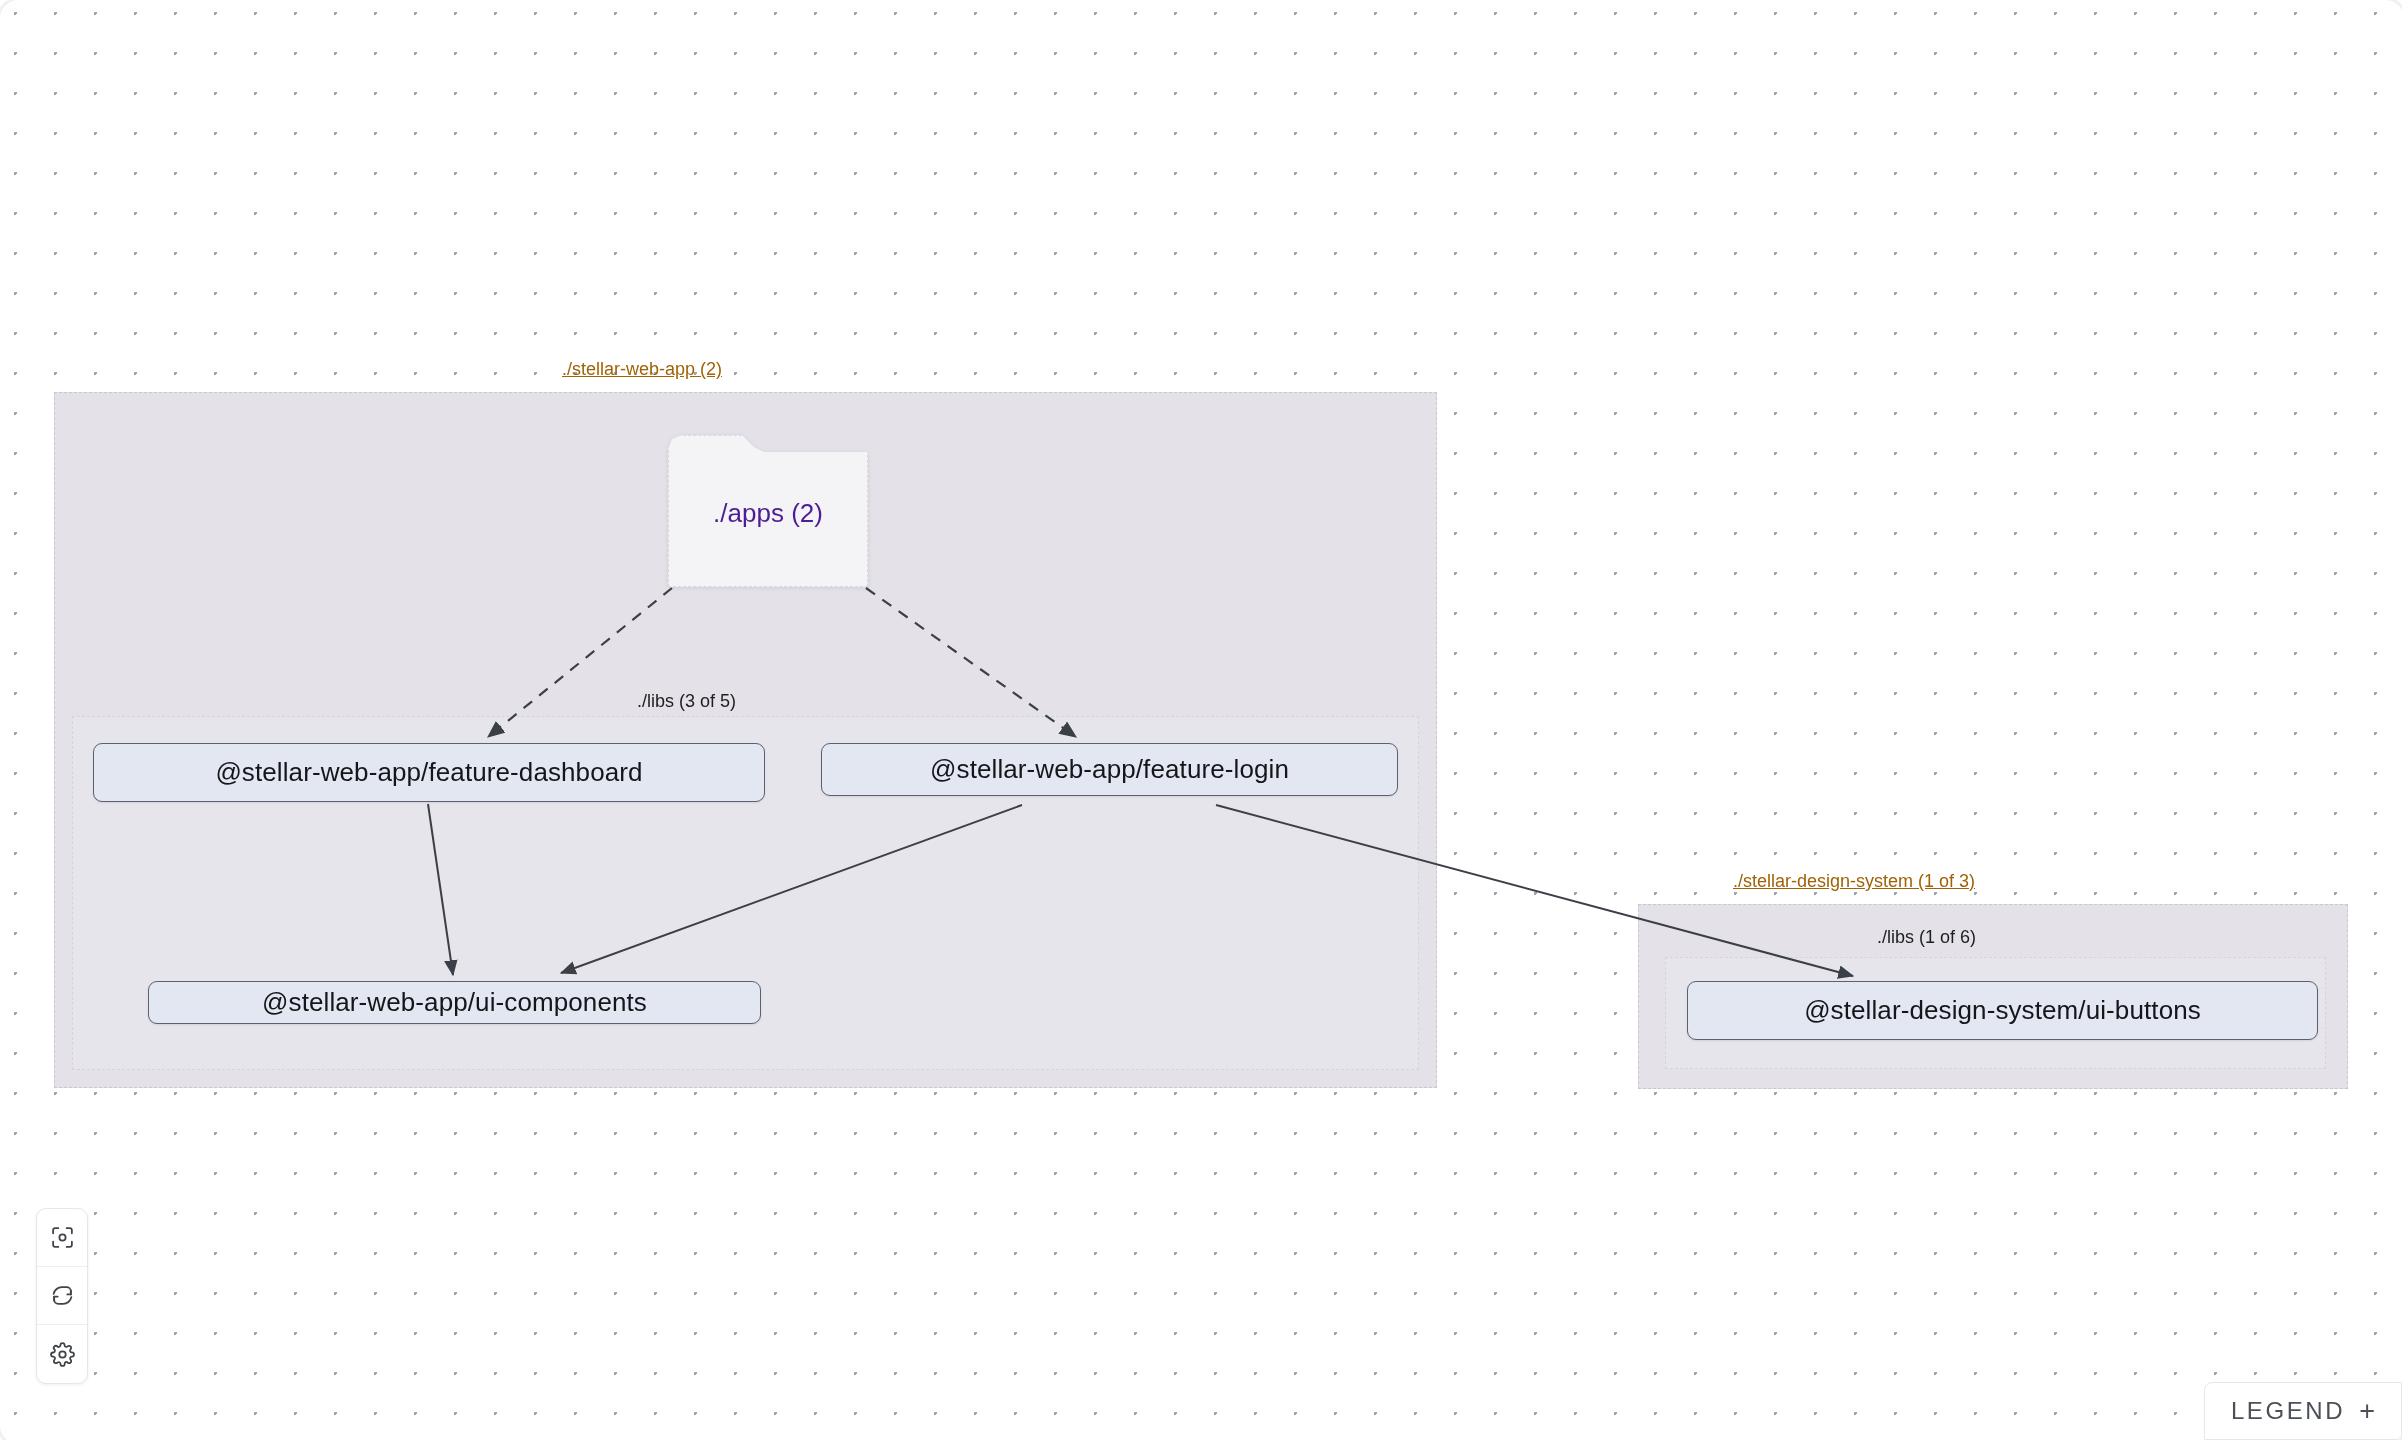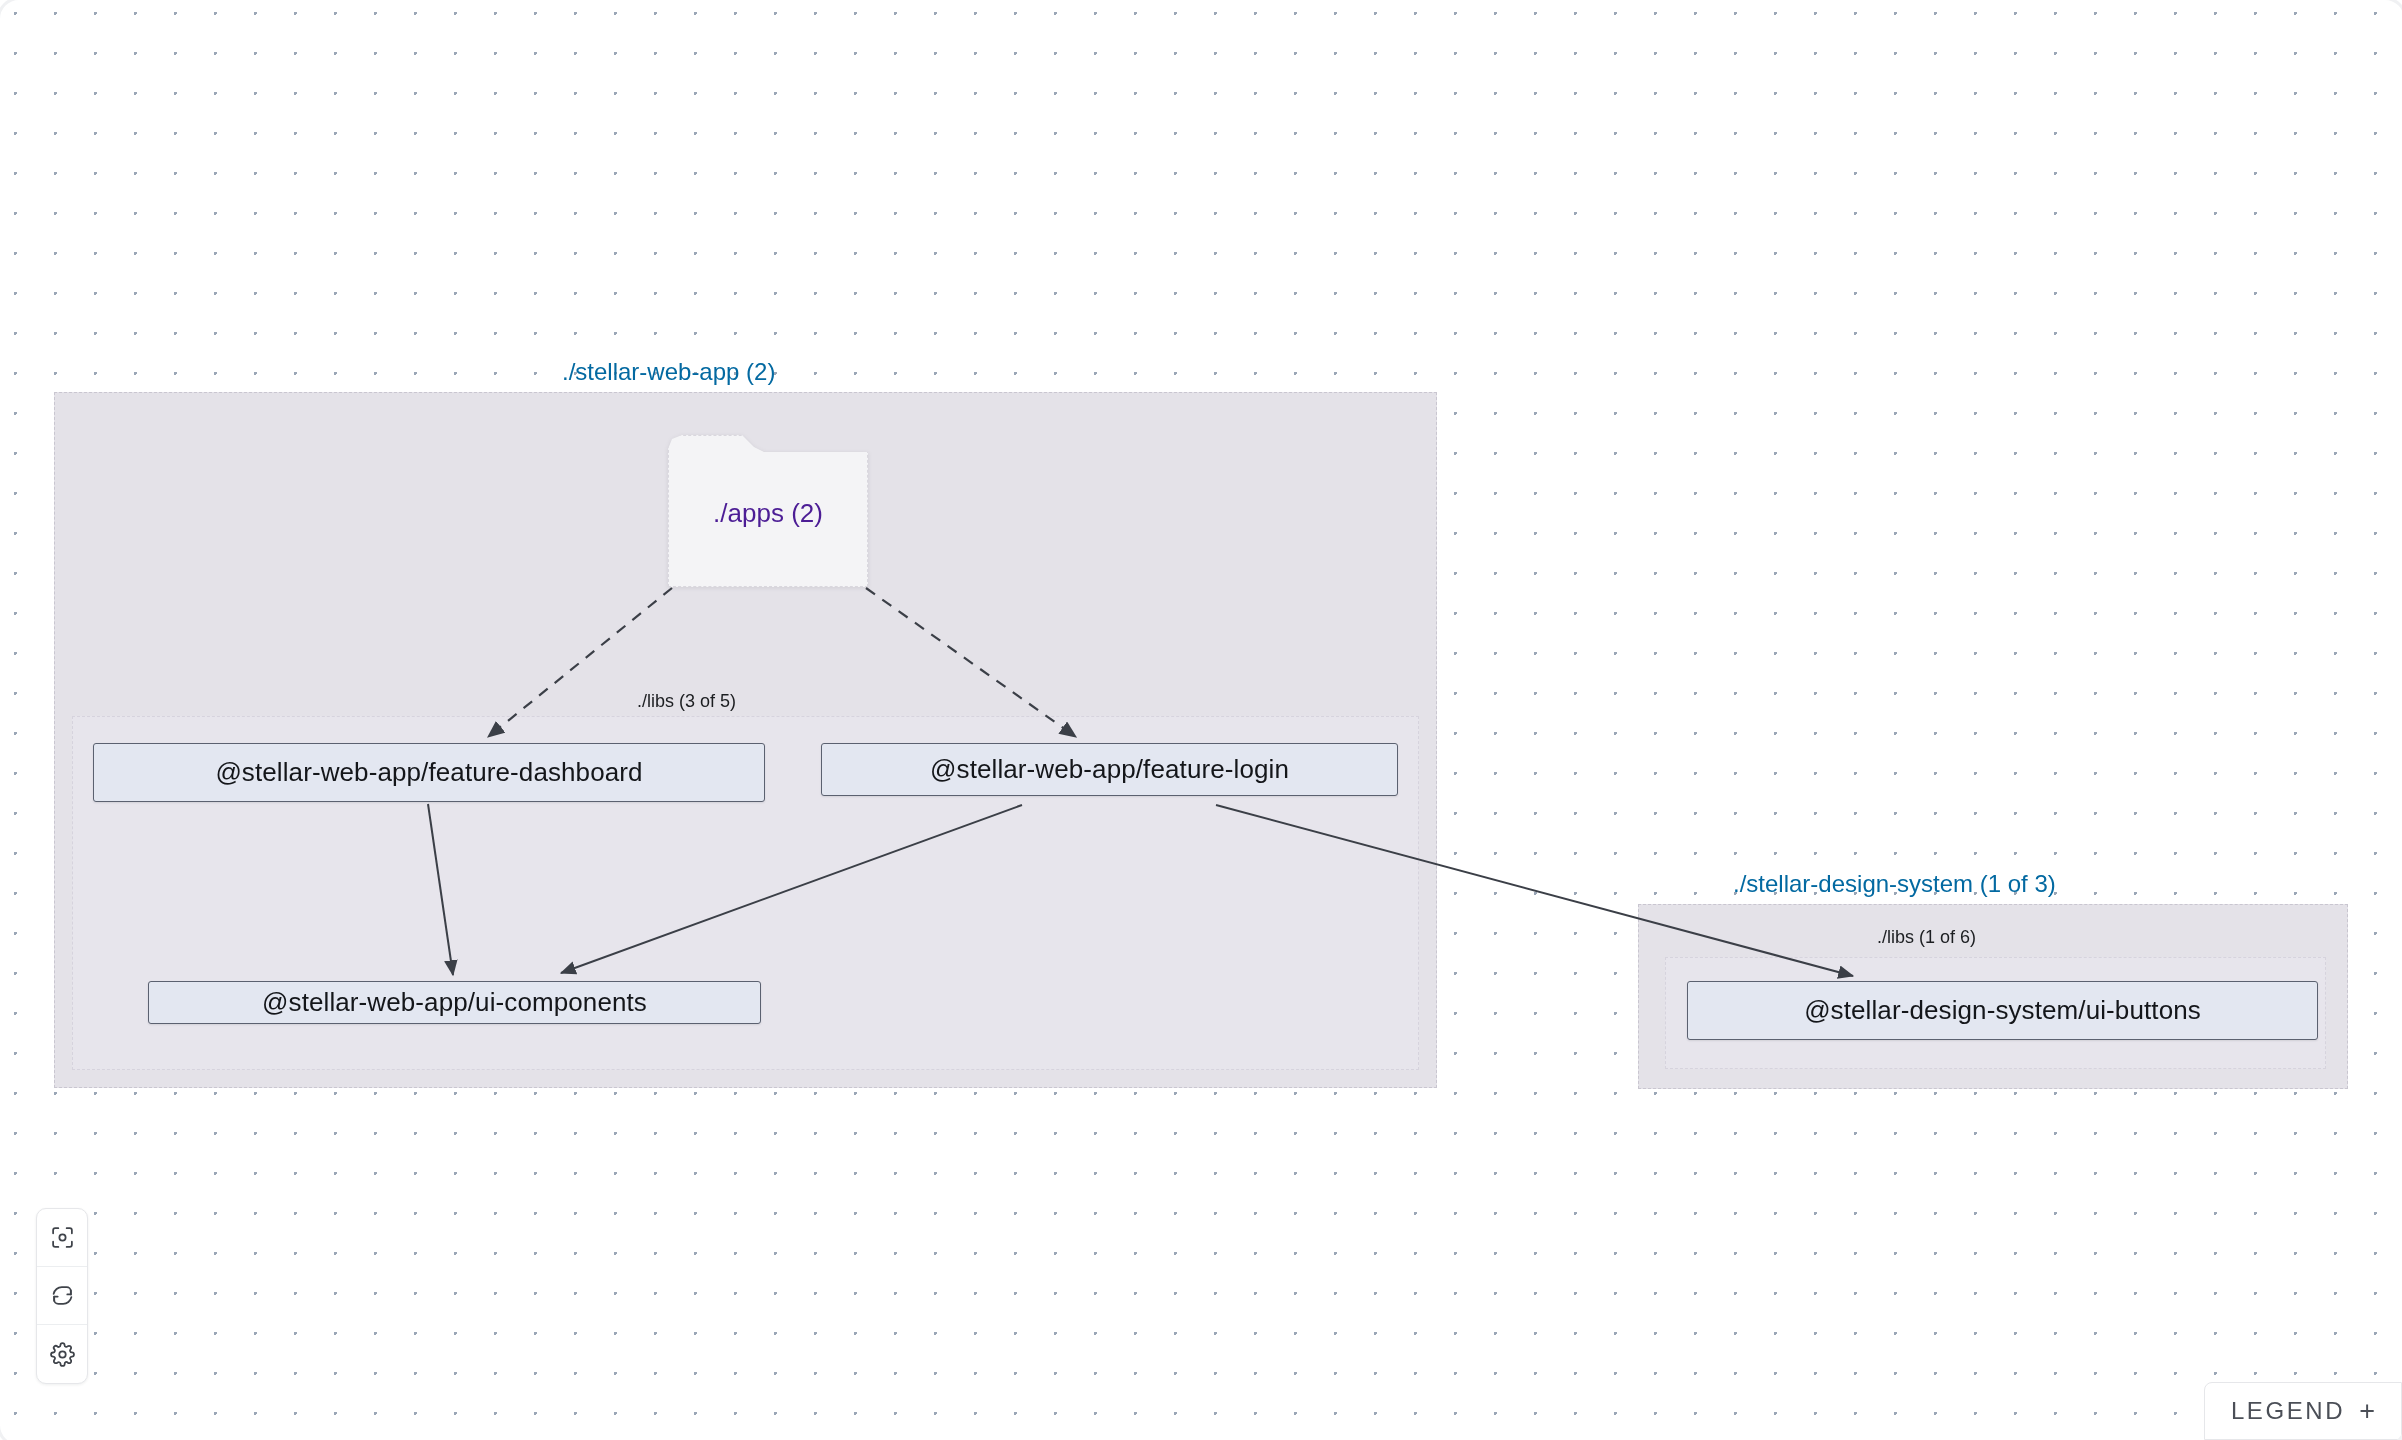--- a/index.html
+++ b/index.html
@@ -45,24 +45,25 @@
   #graph { position: absolute; inset: 0; z-index: 10; }
 
   .proj-container {
     position: absolute;
     background: #e4e2e8;
     border: 1px dashed #c9c6d0;
   }
   .proj-label {
     position: absolute;
     white-space: nowrap;
-    color: #0369a1;
-    font-size: 24px;
+    color: #a16207;
+    font-size: 18px;
     line-height: 1;
     font-family: "Liberation Sans", sans-serif;
+    text-decoration: underline;
   }
 
   .libs-container {
     position: absolute;
     background: rgba(233,231,238,0.55);
     border: 1px dashed #d6d3dd;
   }
   .libs-label {
     position: absolute;
     white-space: nowrap;
@@ -90,21 +91,21 @@
     color: #4c1d95;
     font-size: 26px;
     line-height: 1;
   }
 
   
   .lib-node {
     position: absolute;
     background: #e3e7f1;
     border: 1.4px solid #5b6170;
-    border-radius: 3px;
+    border-radius: 9px;
     display: flex;
     align-items: center;
     justify-content: center;
     color: #14161a;
     font-size: 26px;
     letter-spacing: 0.1px;
     box-shadow: 0 1px 2px rgba(30,32,40,0.10);
     white-space: nowrap;
   }
 

